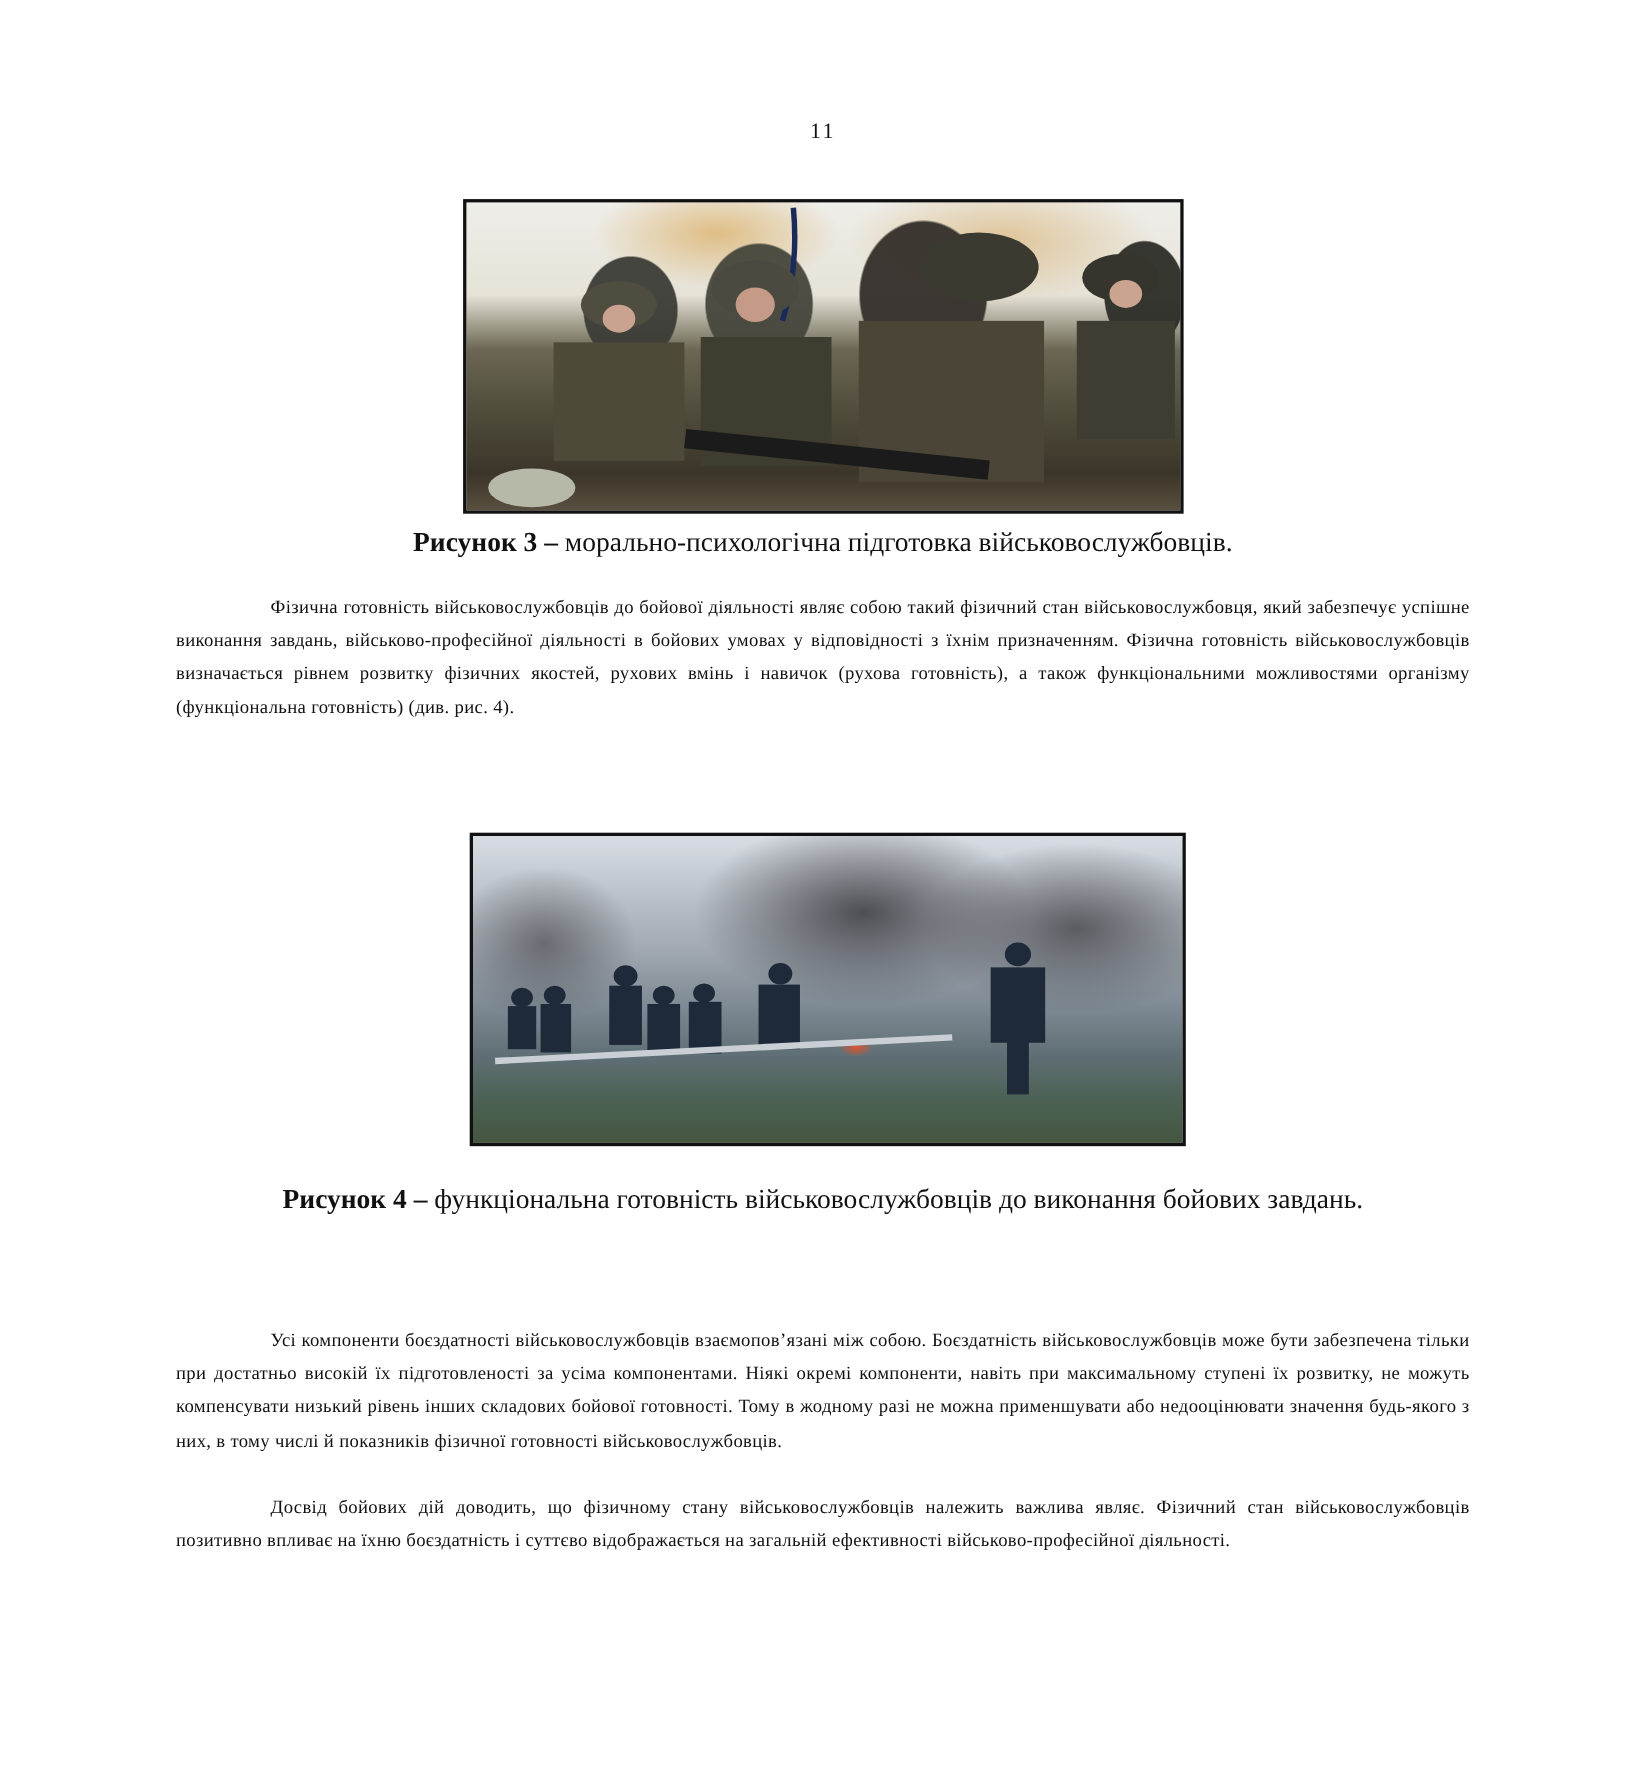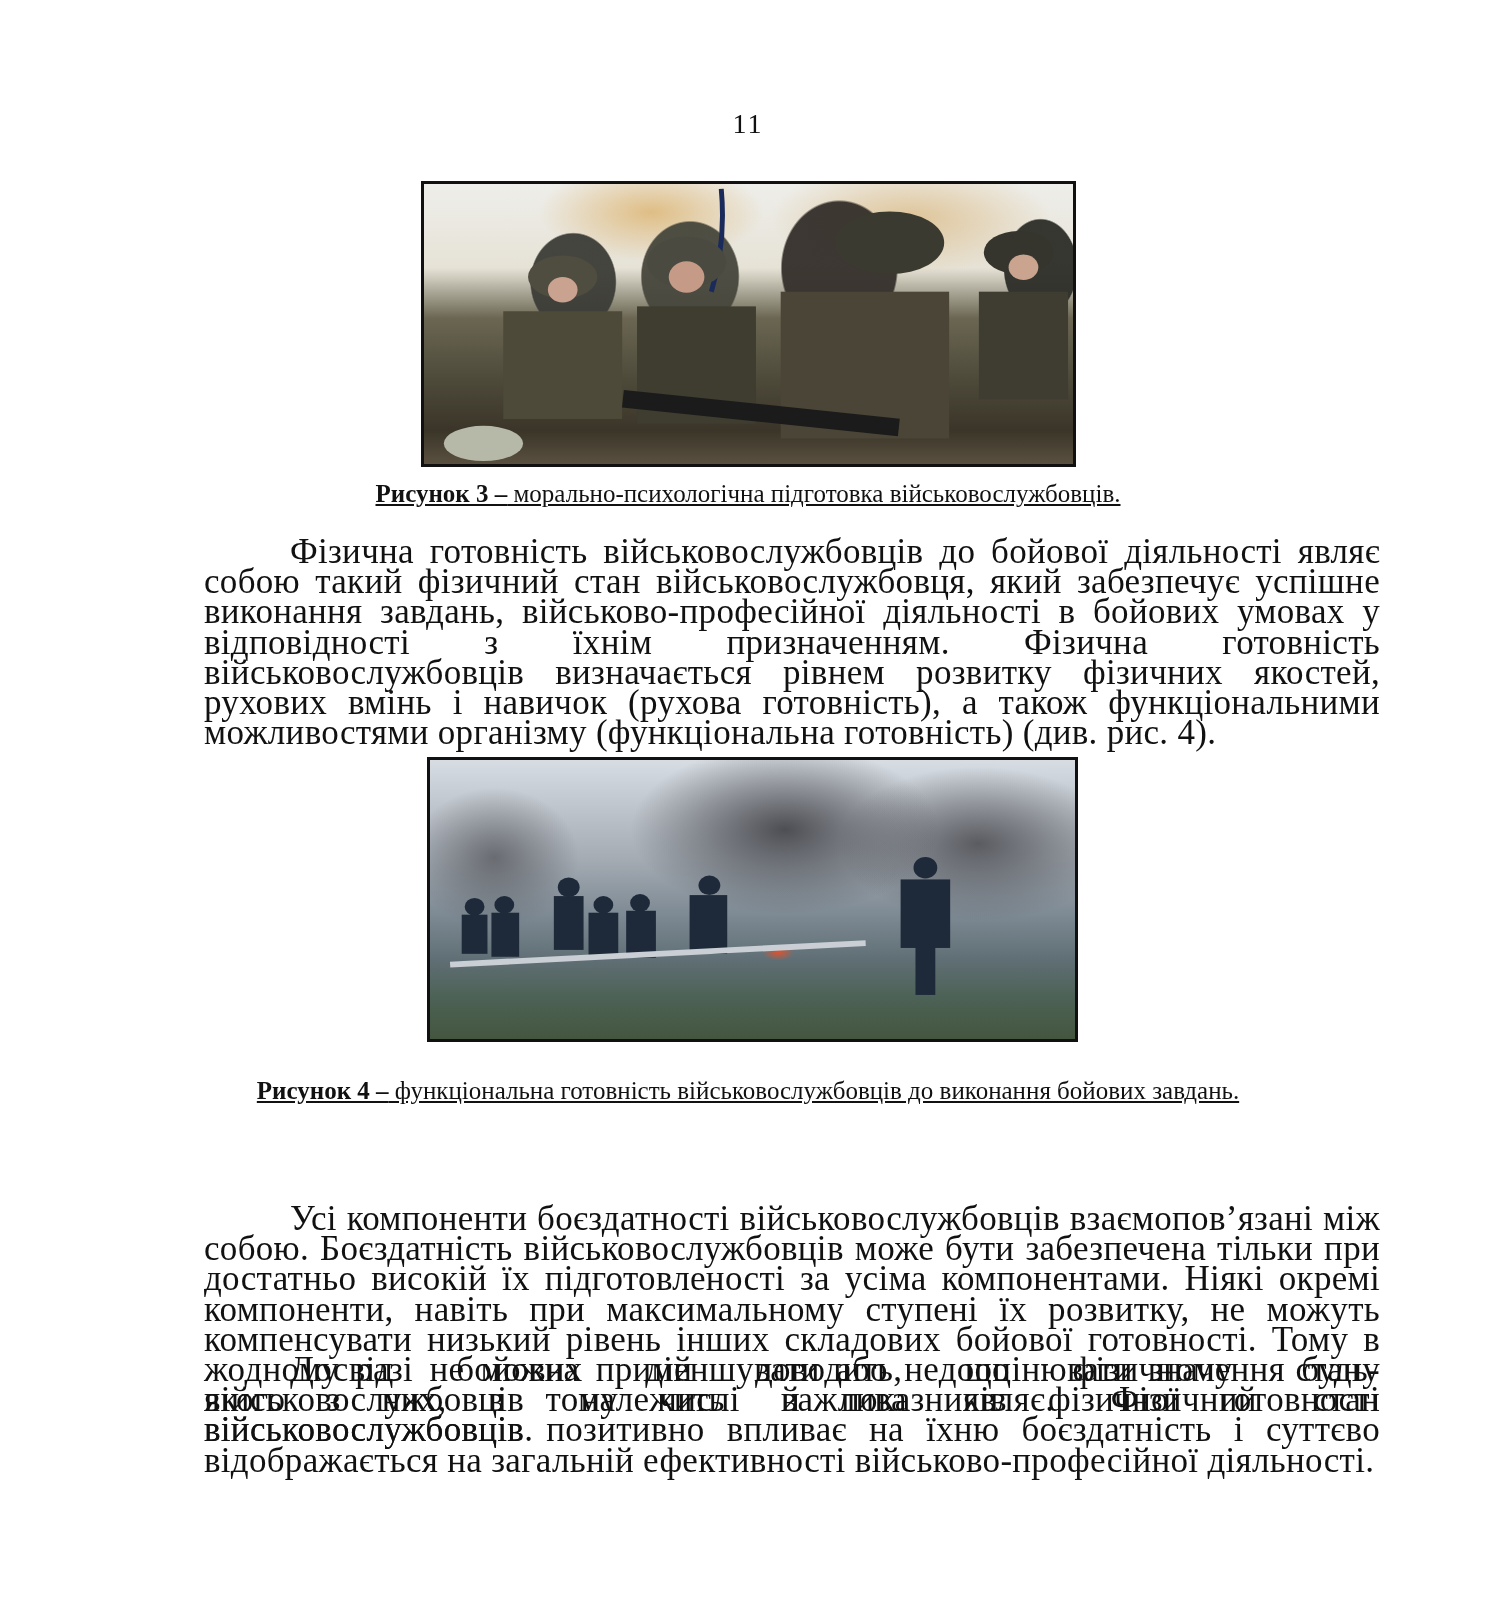--- a/index.html
+++ b/index.html
@@ -1,39 +1,39 @@
 <!DOCTYPE html>
 <html><head>
 <meta charset="utf-8">
 <style>
   html, body { margin: 0; padding: 0; background: #ffffff; }
   body { width: 1496px; height: 1615px; position: relative; overflow: hidden;
          font-family: "Liberation Serif", "DejaVu Serif", serif; color: #111; }
-  .page-number { position: absolute; top: 108px; left: 0; width: 1496px; text-align: center; font-size: 28px; letter-spacing: 2px; }
+  .page-number { position: absolute; top: 108px; left: 0; width: 1496px; text-align: center; font-size: 20px; letter-spacing: 2px; }
   .figure { position: absolute; border: 3px solid #111; box-sizing: border-box; overflow: hidden; }
   #fig3 { left: 421px; top: 181px; width: 655px; height: 286px;
           background:
             radial-gradient(ellipse 70px 80px at 23% 35%, rgba(60,60,55,0.95) 0 60%, transparent 62%),
             radial-gradient(ellipse 80px 90px at 41% 33%, rgba(70,70,60,0.95) 0 60%, transparent 62%),
             radial-gradient(ellipse 95px 110px at 64% 30%, rgba(55,50,45,0.97) 0 60%, transparent 62%),
             radial-gradient(ellipse 60px 80px at 95% 30%, rgba(45,45,40,0.95) 0 60%, transparent 62%),
             radial-gradient(ellipse 160px 70px at 35% 10%, rgba(215,160,70,0.6), transparent 70%),
             radial-gradient(ellipse 200px 80px at 75% 12%, rgba(210,160,80,0.5), transparent 70%),
             linear-gradient(to bottom, #eeeeea 0%, #e6e2d6 30%, #6a6652 48%, #4e4a3a 70%, #3a3528 88%, #5a5040 100%); }
   #fig4 { left: 427px; top: 757px; width: 651px; height: 285px;
           background:
             radial-gradient(ellipse 220px 120px at 55% 25%, rgba(60,60,65,0.85), transparent 70%),
             radial-gradient(ellipse 200px 110px at 85% 30%, rgba(70,70,75,0.8), transparent 70%),
             radial-gradient(ellipse 120px 100px at 10% 35%, rgba(80,80,85,0.7), transparent 70%),
             radial-gradient(ellipse 20px 10px at 54% 69%, rgba(230,80,40,0.9), transparent 80%),
             linear-gradient(to bottom, #d7dde3 0%, #a5acb4 35%, #7e8a94 55%, #5f6e74 72%, #4d6256 85%, #44563f 100%); }
   .soldiers { position: absolute; left: 0; top: 0; width: 100%; height: 100%; }
-  .caption { position: absolute; left: 160px; width: 1176px; text-align: center; font-size: 25px; line-height: 30px; text-decoration: underline; }
+  .caption { position: absolute; left: 160px; width: 1176px; text-align: center; font-size: 25px; line-height: 30px; }
   .caption b { font-weight: bold; }
-  .para { position: absolute; left: 160px; width: 1176px; font-size: 35px; line-height: 30.2px; text-align: justify; text-align-last: left; letter-spacing: 0.3px; margin-left: 44px; }
+  .para { position: absolute; left: 160px; width: 1176px; font-size: 17px; line-height: 30.2px; text-align: justify; text-align-last: left; letter-spacing: 0.3px; }
   .para .indent { display: inline-block; width: 86px; }
 </style>
 </head>
 <body>
 
 <div class="page-number">11</div>
 
 <div id="fig3" class="figure" title="Soldiers in camouflage and helmets shouting during training, lying on wet ground with rifles">
   <svg class="soldiers" viewBox="0 0 655 286" preserveAspectRatio="none">
     <path d="M300 5 Q305 60 290 110" stroke="#1a2a5a" stroke-width="5" fill="none"></path>

